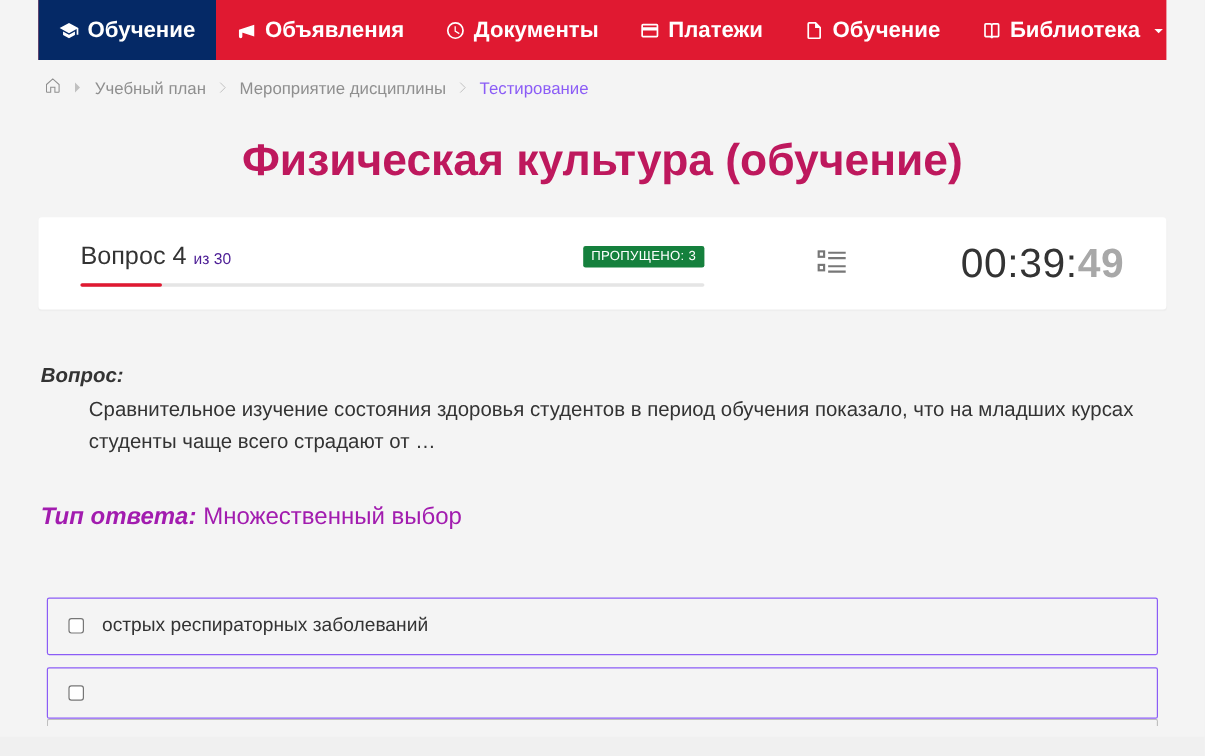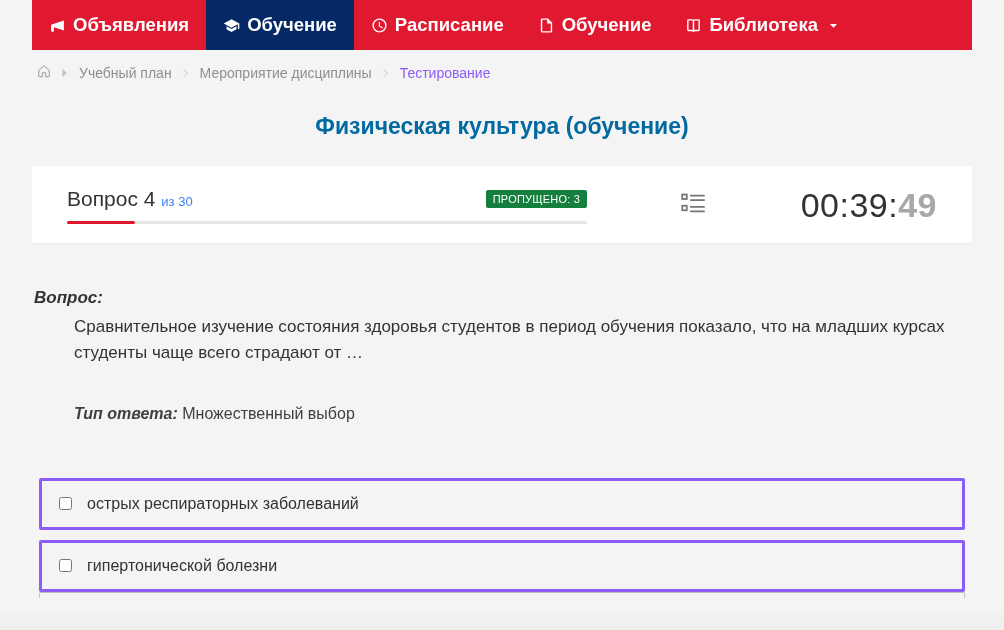--- a/index.html
+++ b/index.html
@@ -72,22 +72,22 @@
     }
     .breadcrumb .bc-item {
       cursor: pointer;
     }
     .breadcrumb .bc-item.current {
       color: #8b5cf6;
       cursor: default;
     }
     .page-title {
       text-align: center;
-      color: #0369a1;
-      font-size: 23px;
+      color: #be185d;
+      font-size: 37px;
       font-weight: 700;
       padding: 18px 0 26px;
     }
     .status-bar {
       background: #fff;
       border-radius: 3px;
       padding: 20px 35px 18px;
       display: flex;
       align-items: center;
       justify-content: space-between;
@@ -103,21 +103,21 @@
       display: flex;
       align-items: center;
       justify-content: space-between;
     }
     .question-number {
       font-size: 21px;
       color: #333;
     }
     .question-number .q-total {
       font-size: 13px;
-      color: #3b82f6;
+      color: #4c1d95;
     }
     .skipped-badge {
       background: #15803d;
       color: #fff;
       font-size: 11px;
       padding: 3px 7px;
       border-radius: 2px;
       letter-spacing: 0.2px;
     }
     .progress-track {
@@ -158,37 +158,36 @@
       margin-bottom: 6px;
     }
     .q-text {
       font-size: 17px;
       color: #333;
       line-height: 1.55;
       margin-left: 40px;
     }
     .answer-type-row {
       margin-top: 38px;
-      font-size: 16px;
-      color: #404040;
-      margin-left: 40px;
+      font-size: 20px;
+      color: #a21caf;
     }
     .answer-type-row .at-label {
       font-weight: 700;
       font-style: italic;
     }
     .options-list {
       margin-top: 55px;
       display: flex;
       flex-direction: column;
       gap: 10px;
       padding: 0 7px;
     }
     .option-row {
-      border: 3px solid #8b5cf6;
+      border: 1px solid #8b5cf6;
       border-radius: 2px;
       padding: 14px 17px;
       display: flex;
       align-items: center;
       gap: 15px;
       font-size: 16px;
       color: #333;
       cursor: pointer;
     }
     .option-row input[type=checkbox] {
@@ -226,37 +225,43 @@
     }
   </style>
 </head>
 <body>
 
 <div class="outer">
 <div class="page-container">
   <div class="content-wrapper">
 
     <nav class="nav-bar">
+      <div class="nav-item active">
+        <svg viewBox="0 0 24 24">
+              <path d="M12 3L1 9l11 6 9-4.9V17h2V9L12 3zM5 13.2v4L12 21l7-3.8v-4L12 17 5 13.2z"></path>
+            </svg>
+        <span>Обучение</span>
+      </div>
       <div class="nav-item">
         <svg viewBox="0 0 24 24">
               <path d="M3 11l18-6v14L3 13v-2zm0 2l4 1v5a2 2 0 11-4 0v-6z"></path>
             </svg>
         <span>Объявления</span>
       </div>
-      <div class="nav-item active">
-        <svg viewBox="0 0 24 24">
-              <path d="M12 3L1 9l11 6 9-4.9V17h2V9L12 3zM5 13.2v4L12 21l7-3.8v-4L12 17 5 13.2z"></path>
-            </svg>
-        <span>Обучение</span>
-      </div>
       <div class="nav-item">
         <svg viewBox="0 0 24 24">
               <path d="M12 2a10 10 0 100 20 10 10 0 000-20zm0 18a8 8 0 110-16 8 8 0 010 16zm.5-13H11v6l5.2 3.2.8-1.3-4.5-2.7V7z"></path>
             </svg>
-        <span>Расписание</span>
+        <span>Документы</span>
+      </div>
+      <div class="nav-item">
+        <svg viewBox="0 0 24 24">
+              <path d="M20 4H4a2 2 0 00-2 2v12a2 2 0 002 2h16a2 2 0 002-2V6a2 2 0 00-2-2zm0 14H4v-6h16v6zm0-10H4V6h16v2z"></path>
+            </svg>
+        <span>Платежи</span>
       </div>
       <div class="nav-item">
         <svg viewBox="0 0 24 24">
               <path d="M14 2H6a2 2 0 00-2 2v16a2 2 0 002 2h12a2 2 0 002-2V8l-6-6zm4 18H6V4h7v5h5v11z"></path>
             </svg>
         <span>Обучение</span>
       </div>
       <div class="nav-item">
         <svg viewBox="0 0 24 24">
               <path d="M21 5a2 2 0 00-2-2h-5a3 3 0 00-2 .78A3 3 0 0010 3H5a2 2 0 00-2 2v13a2 2 0 002 2h5a1 1 0 011 1h2a1 1 0 011-1h5a2 2 0 002-2V5zM11 18H5V5h5a1 1 0 011 1v12zm8 0h-6V6a1 1 0 011-1h5v13z"></path>
@@ -337,20 +342,19 @@
       </div>
     </div>
 
     <div class="options-list">
       <label class="option-row">
         <input type="checkbox" style="">
         <span>острых респираторных заболеваний</span>
       </label>
       <label class="option-row">
         <input type="checkbox" style="">
-        <span>гипертонической болезни</span>
       </label>
     </div>
     <div class="option-partial"></div>
 
   </div>
 </div>
 </div>
 
 </body></html>

